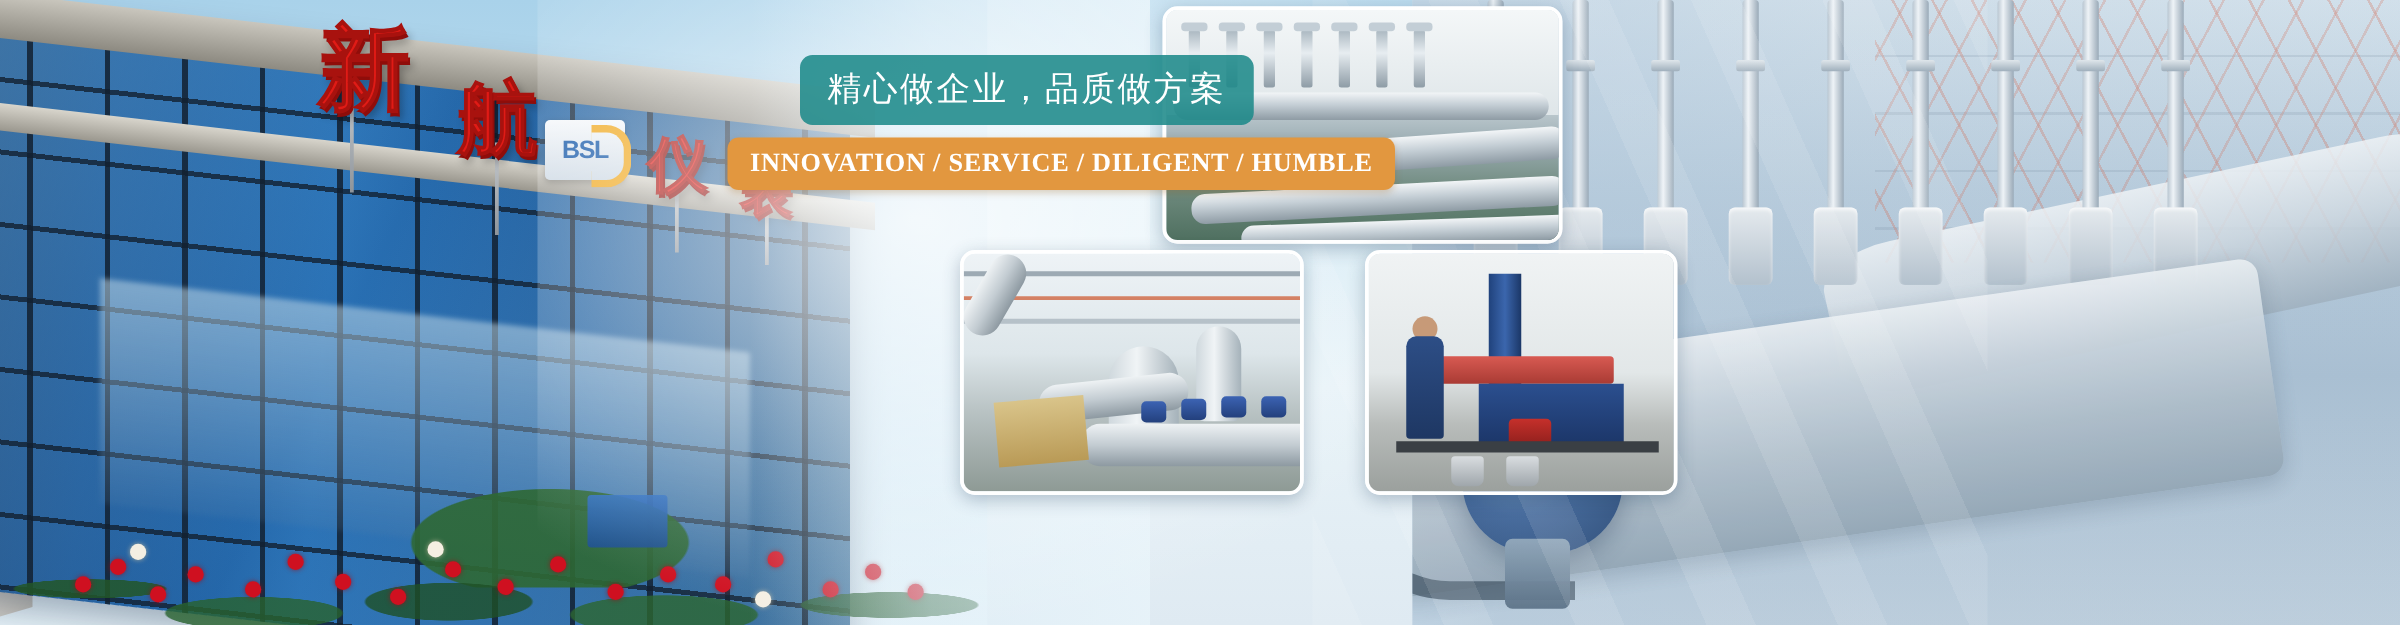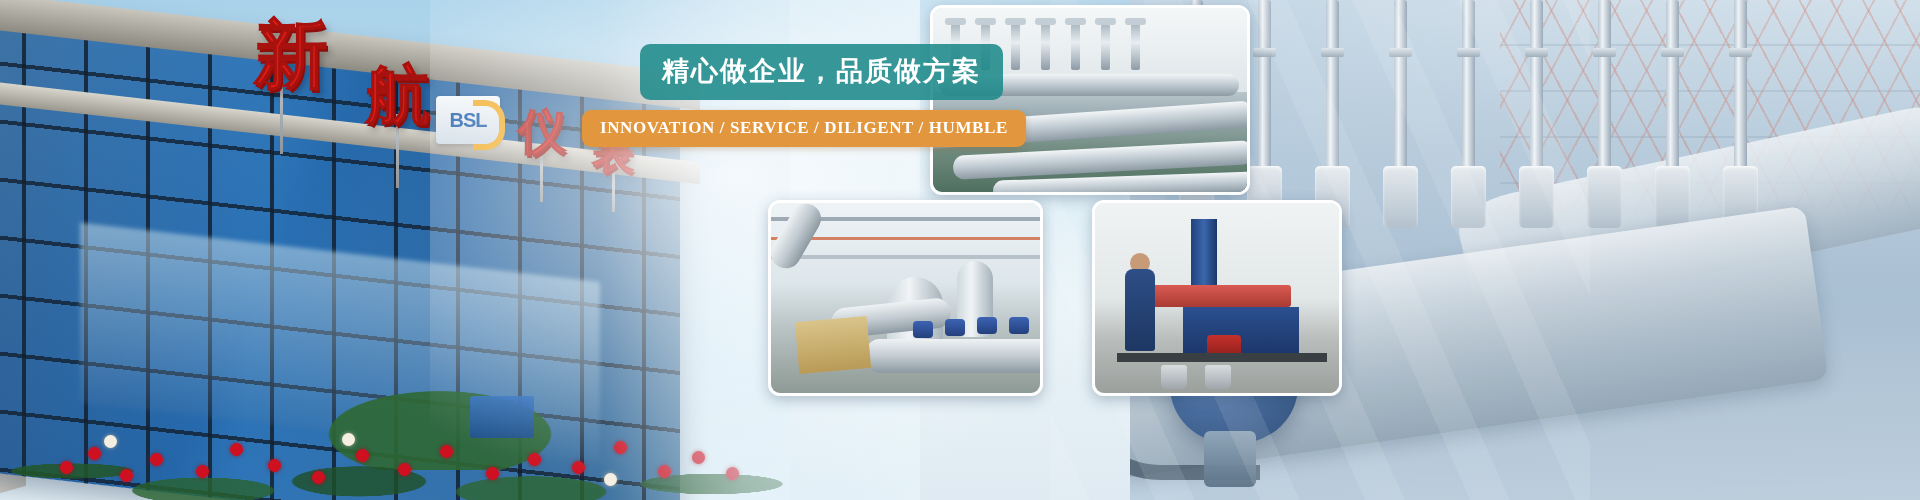--- a/index.html
+++ b/index.html
@@ -197,31 +197,31 @@
     font-size:54px; font-weight:bold; color:#12858c; letter-spacing:3px;
     line-height:1.05; white-space:nowrap;
     text-shadow:
       -3px -3px 0 #fff, 3px -3px 0 #fff, -3px 3px 0 #fff, 3px 3px 0 #fff,
       -4px 0 0 #fff, 4px 0 0 #fff, 0 -4px 0 #fff, 0 4px 0 #fff,
       0 6px 10px rgba(255,255,255,.9);
   }
   .subheadline{
     display:inline-block; margin-top:16px; margin-left:80px;
     background:rgba(30,138,138,.88);
-    color:#ffffff; font-weight:bold; letter-spacing:2px;
+    color:#ffffff; font-weight:normal; letter-spacing:2px;
     font-family:"DejaVu Sans","Liberation Sans",sans-serif;
     font-size:27px; padding:9px 22px 11px; border-radius:10px;
     white-space:nowrap;
   }
   .tagline{
     display:inline-block; margin-top:10px; margin-left:22px;
     background:linear-gradient(180deg,#e9a css, #e2973f);
     background:#e2973f;
     color:#ffffff; font-family:"Liberation Serif","DejaVu Serif",serif;
-    font-weight:bold; font-size:17px; letter-spacing:.6px;
+    font-weight:bold; font-size:21px; letter-spacing:.6px;
     padding:8px 18px 9px; border-radius:9px; white-space:nowrap;
     box-shadow:0 2px 6px rgba(150,95,25,.28);
   }
 
   
   .thumb{
     position:absolute; border:3px solid #ffffff; border-radius:12px;
     overflow:hidden; box-shadow:0 4px 14px rgba(40,70,100,.3); z-index:25;
   }
   .thumb-top{ left:930px; top:5px; width:320px; height:190px; }

